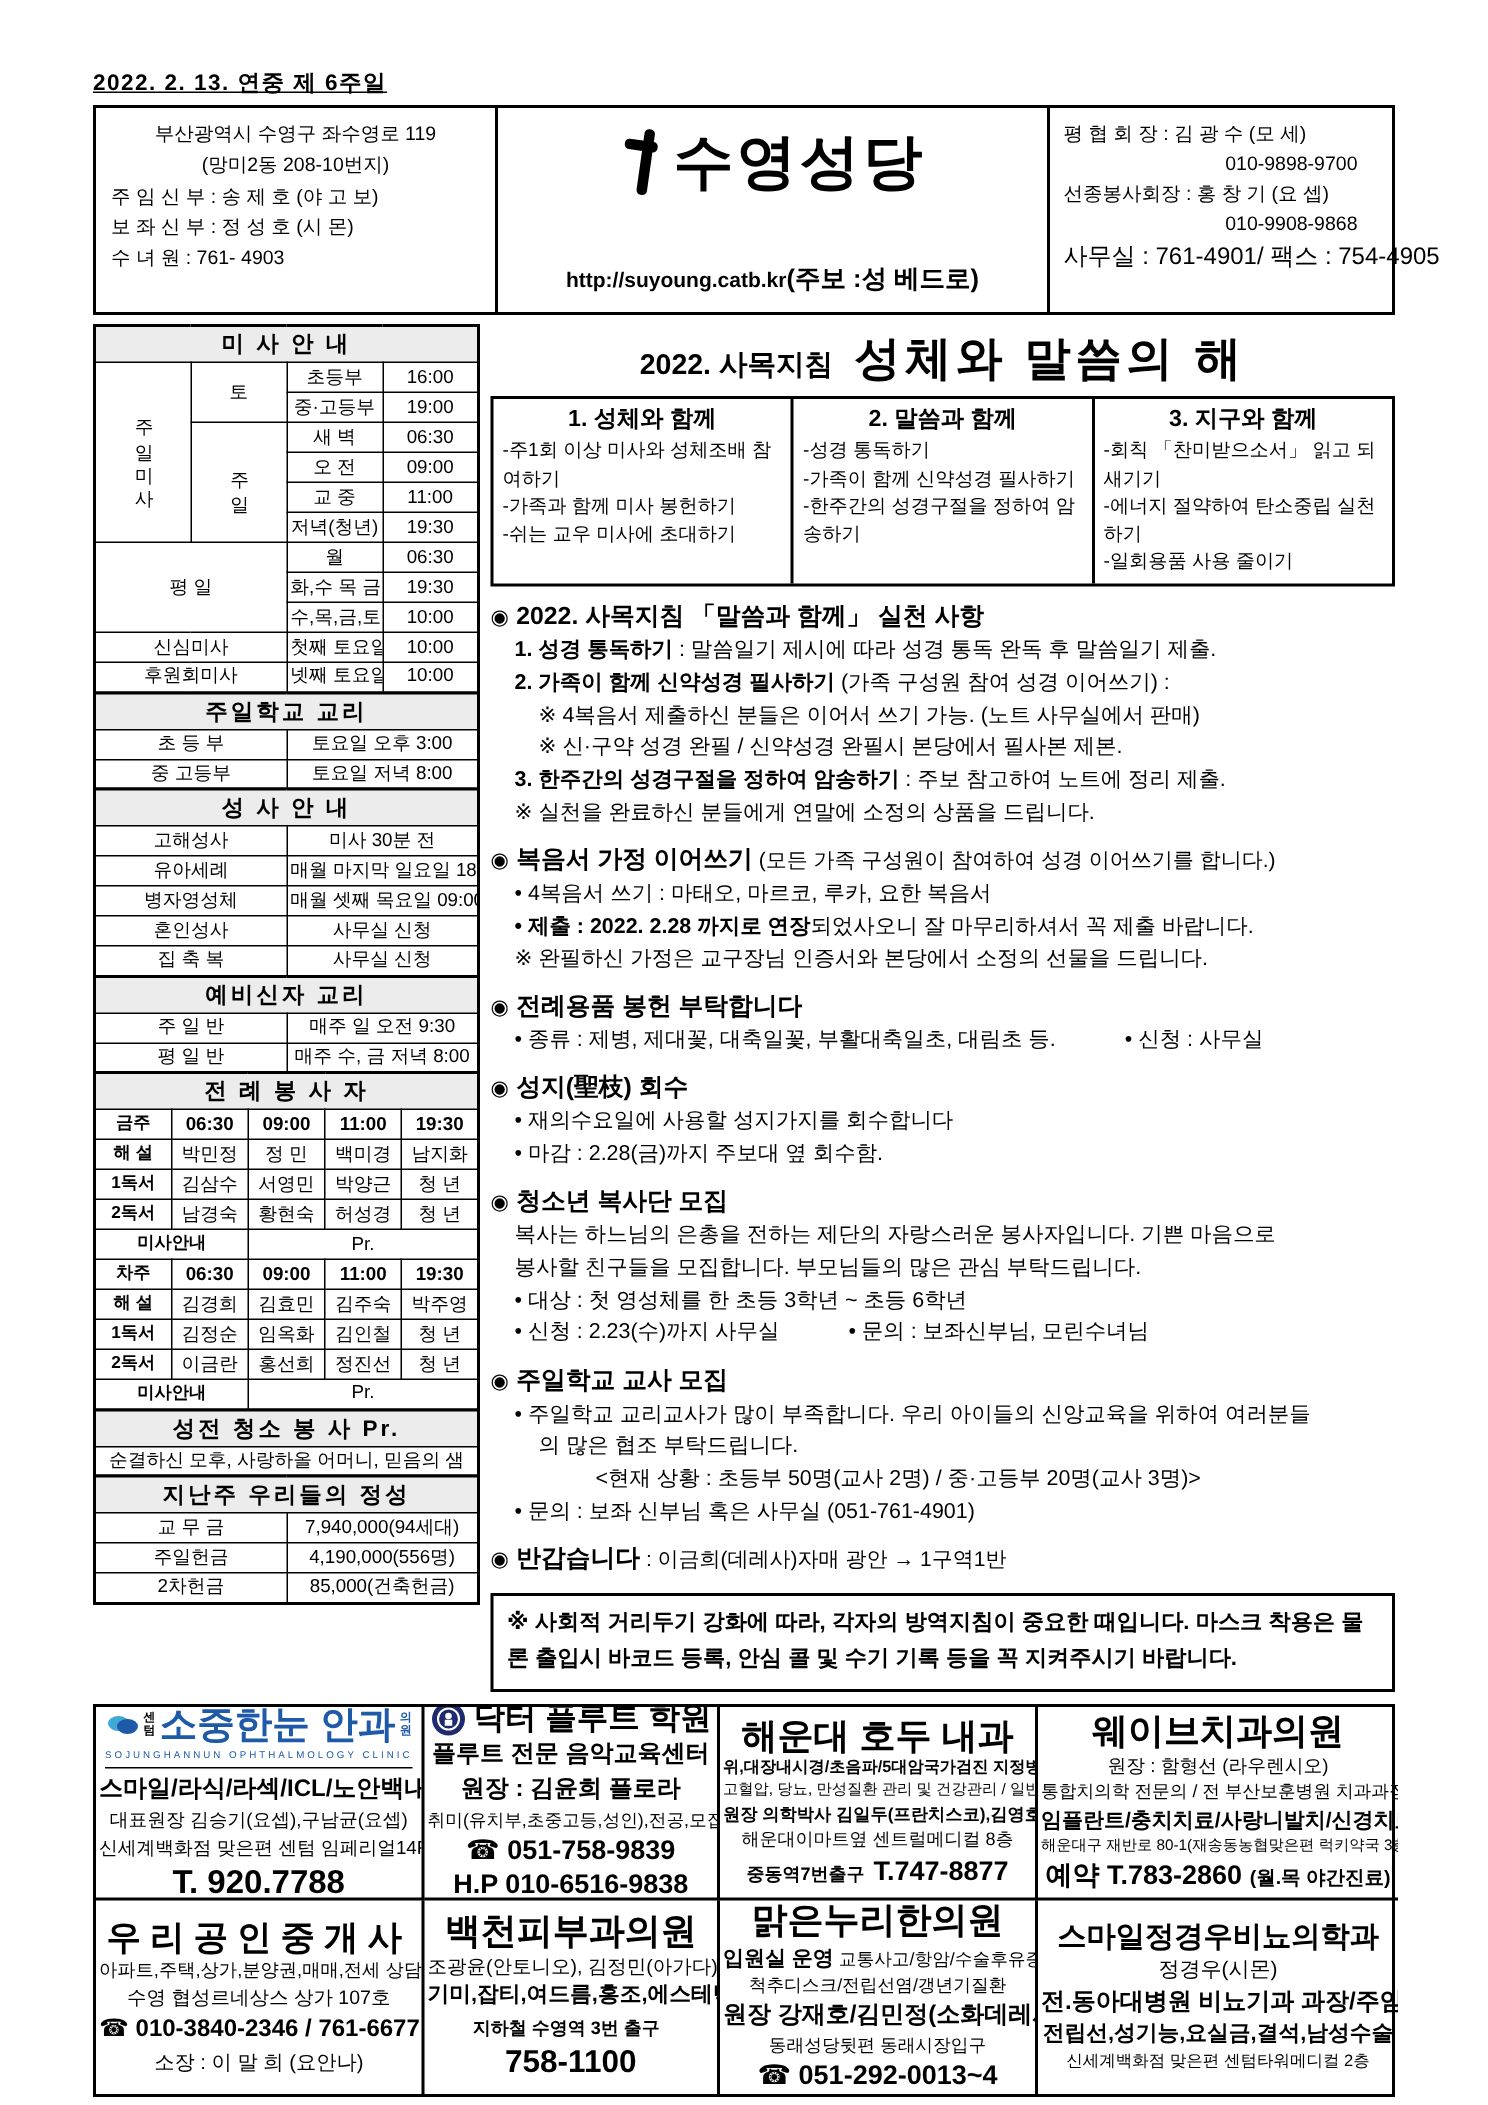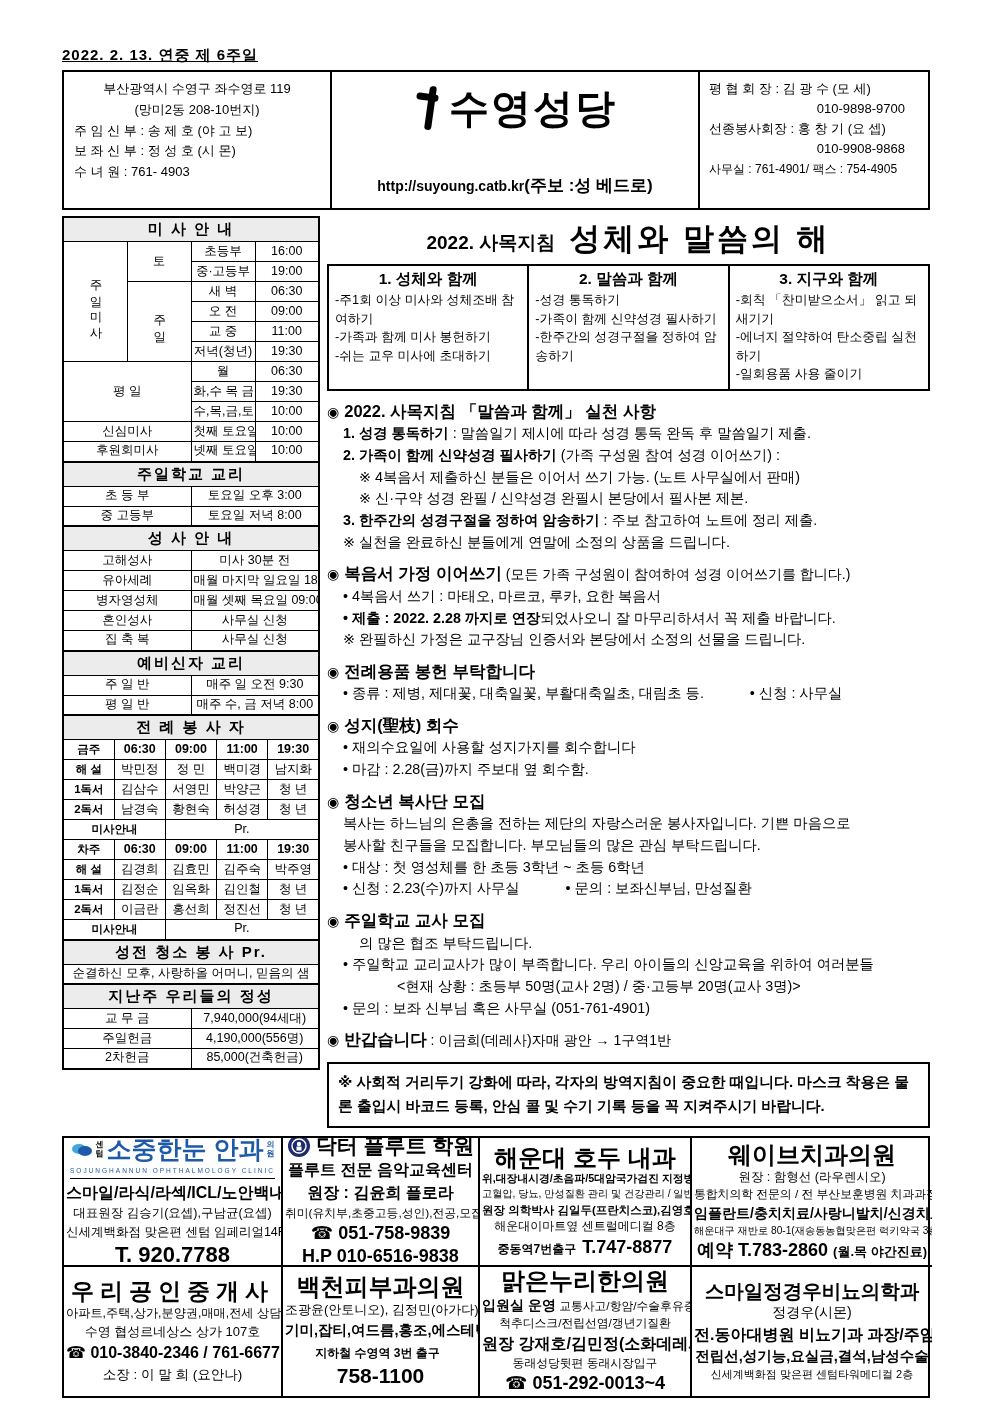--- a/index.html
+++ b/index.html
@@ -14,21 +14,21 @@
   .header-box { display:flex; border:2.5px solid #000; height:140px; }
   .h-left { width:268px; border-right:2px solid #000; padding:7px 10px; font-size:13px; line-height:1.6; }
   .h-left .cline { white-space:nowrap; }
   .h-center { flex:1; border-right:2px solid #000; display:flex; flex-direction:column; align-items:center; justify-content:center;gap:36px; }
   .logo-row { display:flex; align-items:center; gap:2px; }
   .logo-name { font-size:40px; font-weight:bold; letter-spacing:2px; line-height:1; }
   .logo-url-row { margin-top:6px; font-weight:bold; font-size:14px; }
   .logo-url-row .sub { font-size:17px; }
   .h-right { width:228px; padding:7px 9px; font-size:13px; line-height:1.55; }
   .h-right .tel { text-align:right; padding-right:14px; }
-  .h-right .last { white-space:nowrap; font-size:12px; }
+  .h-right .last { white-space:nowrap; font-size:16px; }
 
   
   .cols { display:flex; gap:7px; margin-top:6px; align-items:flex-start; }
   .col-left { width:258px; flex:none; }
   .col-right { flex:1; min-width:0; }
 
   
   table.ltable { width:100%; border-collapse:collapse; border:2.5px solid #000; margin-top:-2px; table-layout:fixed; }
   table.ltable th { background:#ececec; border:1px solid #000; font-size:15px; font-weight:bold; padding:2px 0; letter-spacing:2px; }
   table.ltable td { border:1px solid #000; font-size:12.5px; text-align:center; padding:1px 2px; height:20px; line-height:1.25; overflow:hidden; white-space:nowrap; }
@@ -402,27 +402,27 @@
         <div class="sec-title-row"><span class="sec-bullet">◉</span><span class="sec-title">성지(聖枝) 회수</span></div>
         <div class="sln">• 재의수요일에 사용할 성지가지를 회수합니다</div>
         <div class="sln">• 마감 : 2.28(금)까지 주보대 옆 회수함.</div>
       </div>
 
       <div class="section">
         <div class="sec-title-row"><span class="sec-bullet">◉</span><span class="sec-title">청소년 복사단 모집</span></div>
         <div class="sln">복사는 하느님의 은총을 전하는 제단의 자랑스러운 봉사자입니다. 기쁜 마음으로</div>
         <div class="sln">봉사할 친구들을 모집합니다. 부모님들의 많은 관심 부탁드립니다.</div>
         <div class="sln">• 대상 : 첫 영성체를 한 초등 3학년 ~ 초등 6학년</div>
-        <div class="sln"><span>• 신청 : 2.23(수)까지 사무실</span><span class="gap-r">• 문의 : 보좌신부님, 만성질환</span></div>
+        <div class="sln"><span>• 신청 : 2.23(수)까지 사무실</span><span class="gap-r">• 문의 : 보좌신부님, 모린수녀님</span></div>
       </div>
 
       <div class="section">
         <div class="sec-title-row"><span class="sec-bullet">◉</span><span class="sec-title">주일학교 교사 모집</span></div>
+        <div class="sln">• 주일학교 교리교사가 많이 부족합니다. 우리 아이들의 신앙교육을 위하여 여러분들</div>
         <div class="sln ind2">의 많은 협조 부탁드립니다.</div>
-        <div class="sln">• 주일학교 교리교사가 많이 부족합니다. 우리 아이들의 신앙교육을 위하여 여러분들</div>
         <div class="sln ind3">&lt;현재 상황 : 초등부 50명(교사 2명)   /   중·고등부 20명(교사 3명)&gt;</div>
         <div class="sln">• 문의 : 보좌 신부님 혹은 사무실 (051-761-4901)</div>
       </div>
 
       <div class="section">
         <div class="sec-title-row"><span class="sec-bullet">◉</span><span class="sec-title">반갑습니다</span><span class="sec-note"> : 이금희(데레사)자매   광안 → 1구역1반</span></div>
       </div>
 
       <div class="notice">※ 사회적 거리두기 강화에 따라, 각자의 방역지침이 중요한 때입니다. 마스크 착용은 물론 출입시 바코드 등록, 안심 콜 및 수기 기록 등을 꼭 지켜주시기 바랍니다.</div>
     </div>

